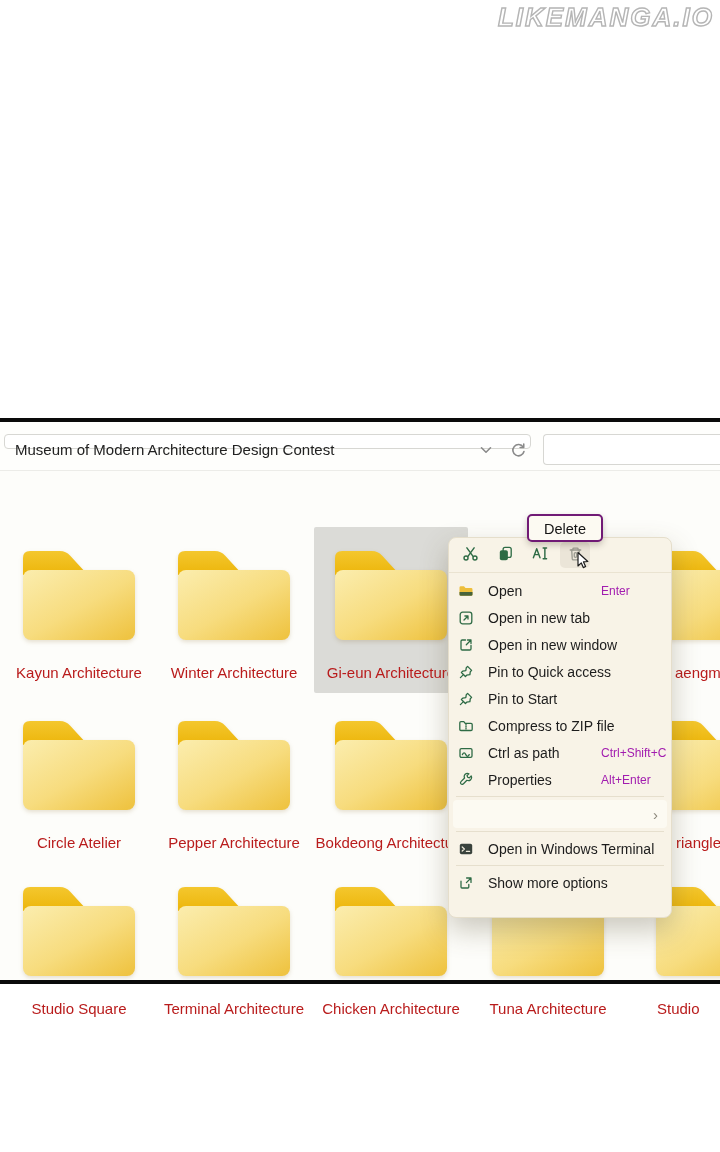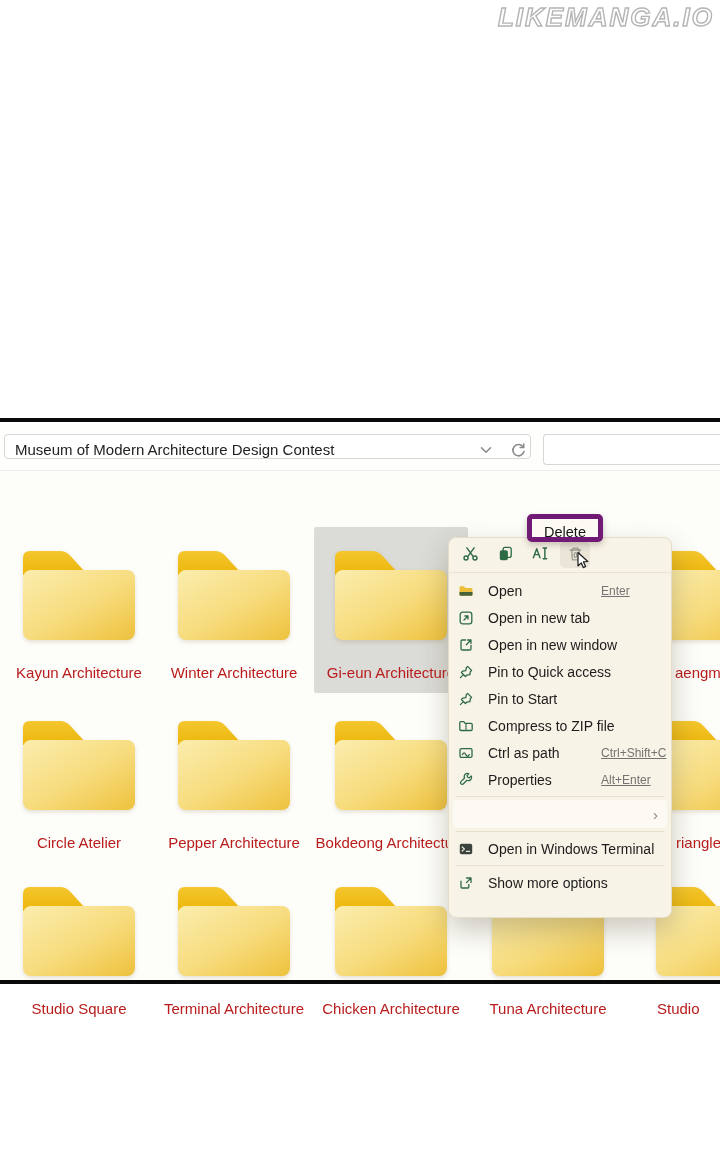--- a/index.html
+++ b/index.html
@@ -11,21 +11,21 @@
   .watermark{position:absolute;top:2px;right:6px;font-size:26px;font-weight:bold;font-style:italic;
     letter-spacing:2px;color:#ffffff;-webkit-text-stroke:1.4px #b5b5b5;
     text-shadow:0 0 1px #d9d9d9;}
 
   
   .explorer{position:absolute;left:0;top:418px;width:720px;height:566px;background:#FDFDFA;}
   .bar-top,.bar-bottom{position:absolute;left:0;width:720px;height:4px;background:#0a0a0a;}
   .bar-top{top:0;} .bar-bottom{top:562px;}
   .toolbar{position:absolute;left:0;top:4px;width:720px;height:48px;background:#FEFEFC;
     border-bottom:1px solid #ECECE8;}
-  .address-box{position:absolute;left:4px;top:12px;width:527px;height:25px;background:#fff;
+  .address-box{position:absolute;left:4px;top:12px;width:527px;height:15px;background:#fff;
     border:1px solid #D7D7D3;border-radius:4px;box-sizing:border-box;}
   .address-text{position:absolute;left:10px;top:0;line-height:29px;font-size:15px;color:#222;white-space:nowrap;}
   .addr-ico{position:absolute;top:6px;width:18px;height:18px;}
   .addr-chevron{left:472px;} .addr-refresh{left:504px;}
   .search-box{position:absolute;left:543px;top:12px;width:180px;height:31px;background:#fff;
     border:1px solid #D7D7D3;border-right:none;border-radius:4px 0 0 4px;box-sizing:border-box;}
 
   
   .content{position:absolute;left:0;top:53px;width:720px;height:509px;}
   .sel-rect{position:absolute;background:#DBDBD7;border-radius:2px;z-index:1;}
@@ -39,28 +39,28 @@
   .ctx-menu{position:absolute;left:448px;top:119px;width:224px;background:#F8F3E7;
     border:1px solid #E5DECB;border-radius:8px;box-sizing:border-box;z-index:40;
     box-shadow:0 12px 28px rgba(90,78,50,0.30);padding-bottom:21px;}
   .qa-band{height:34px;display:flex;align-items:center;padding:0 0 0 6px;border-bottom:1px solid #EAE3D1;}
   .qa-btn{position:relative;width:30px;height:26px;margin-right:5px;display:flex;align-items:center;justify-content:center;border-radius:5px;}
   .qa-btn.hovered{background:rgba(125,112,84,0.10);}
   .menu-items{padding-top:4px;}
   .m-row{position:relative;height:27px;display:flex;align-items:center;padding-left:9px;}
   .m-ico{width:17px;height:17px;flex:0 0 17px;display:flex;align-items:center;}
   .m-label{margin-left:13px;font-size:14px;color:#1c1c1c;white-space:nowrap;}
-  .m-short{position:absolute;left:152px;font-size:12px;color:#737373;white-space:nowrap;text-decoration:underline;}
+  .m-short{position:absolute;left:152px;font-size:12px;color:#a21caf;white-space:nowrap;}
   .m-sep{height:1px;background:#E6DFCD;margin:3px 7px;}
   .m-sub{background:#FCFAF2;border-radius:4px;margin:0 4px;height:28px;}
   .m-chevron{position:absolute;left:200px;font-size:15px;color:#8C887C;}
 
   
   .tooltip{position:absolute;left:527px;top:96px;width:76px;height:28px;background:#FCFAF2;
-    border:5px solid #701a75;border-radius:5px;box-sizing:border-box;z-index:50;
+    border:2px solid #701a75;border-radius:5px;box-sizing:border-box;z-index:50;
     box-shadow:0 3px 6px rgba(60,50,30,0.25);text-align:center;line-height:26px;
     font-size:14.5px;color:#141414;}
 
   
   .cursor{position:absolute;left:575px;top:551px;width:15px;height:20px;z-index:60;}
 </style>
 </head>
 <body>
 
 <div class="page">

